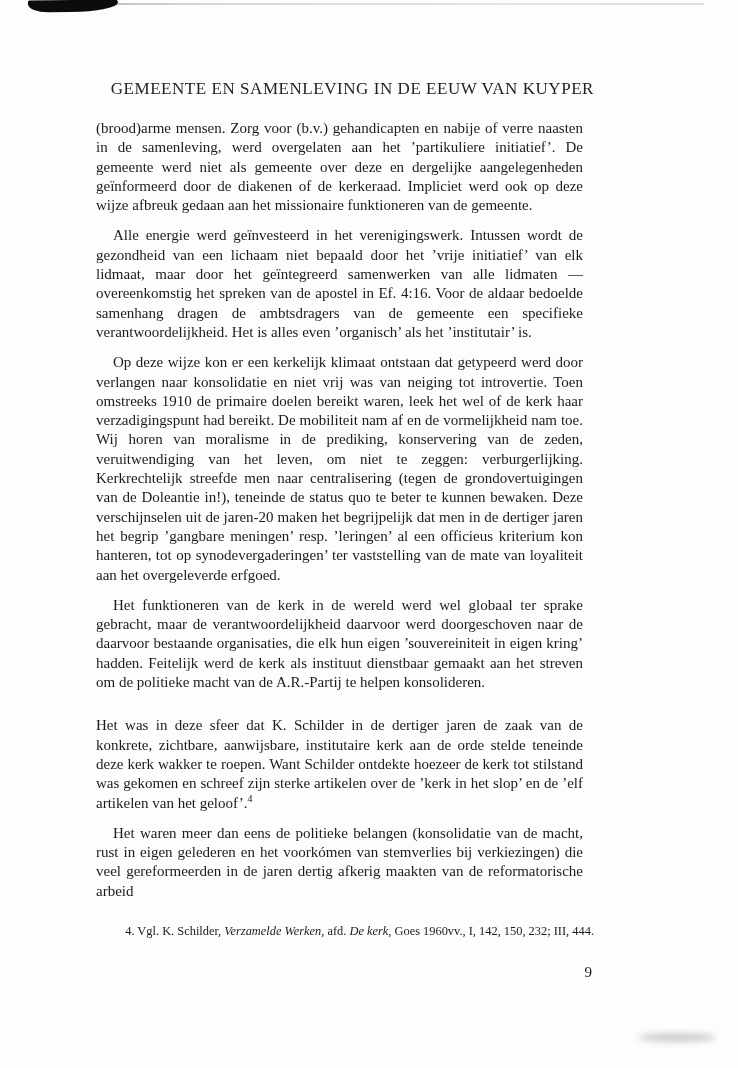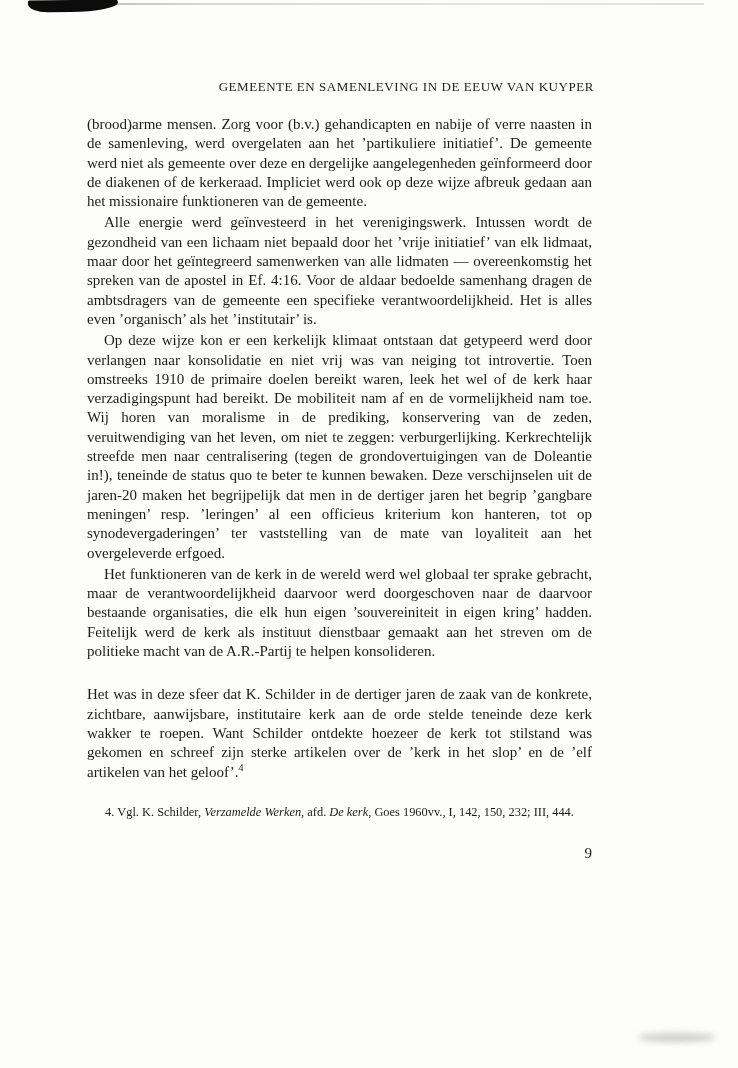--- a/index.html
+++ b/index.html
@@ -38,49 +38,49 @@
     border-radius: 50%;
     filter: blur(3px);
     opacity: .85;
   }
 
   .text-column {
     position: absolute; left: 85px; top: 79px;
     width: 509px;
   }
   .running-header {
-    font-size: 13px;
+    font-size: 17px;
     letter-spacing: 0.55px;
     text-align: right;
     color: #232323;
     margin-bottom: 20px;
     white-space: nowrap;
   }
   .body-text p {
-    margin: 2px;
+    margin: 11px;
     font-size: 15px;
     line-height: 19.3px;
     text-align: justify;
     color: #1b1b1b;
   }
   .body-text p.indent { text-indent: 17px; }
   .body-text p.gap-section { margin-top: 12px; }
   .body-text p.gap-block { margin-top: 24px; }
   .italic { font-style: italic; }
   .sup {
     vertical-align: super;
     font-size: 10px;
     line-height: 0;
   }
   .footnote {
     margin-top: 22px;
     font-size: 12.4px;
     line-height: 16px;
     color: #1b1b1b;
-    text-align: center;
+    text-align: right;
   }
   .page-number {
     margin-top: 25px;
     text-align: right;
     font-size: 15px;
     padding-right: 2px;
     color: #1b1b1b;
   }
 </style>
 </head>
@@ -103,20 +103,21 @@
       <p class="indent"><span>Alle energie werd geïnvesteerd in het verenigingswerk. Intussen wordt de gezondheid van een lichaam niet bepaald door het ’vrije initiatief’ van elk lidmaat, maar door het geïntegreerd samenwerken van alle lidmaten — overeenkomstig het spreken van de apostel in Ef. 4:16. Voor de aldaar bedoelde samenhang dragen de ambtsdragers van de gemeente een specifieke verantwoordelijkheid. Het is alles even ’organisch’ als het ’institutair’ is.</span></p>
 
 
 
       <p class="indent"><span>Op deze wijze kon er een kerkelijk klimaat ontstaan dat getypeerd werd door verlangen naar konsolidatie en niet vrij was van neiging tot introvertie. Toen omstreeks 1910 de primaire doelen bereikt waren, leek het wel of de kerk haar verzadigingspunt had bereikt. De mobiliteit nam af en de vormelijkheid nam toe. Wij horen van moralisme in de prediking, konservering van de zeden, veruitwendiging van het leven, om niet te zeggen: verburgerlijking. Kerkrechtelijk streefde men naar centralisering (tegen de grondovertuigingen van de Doleantie in!), teneinde de status quo te beter te kunnen bewaken. Deze verschijnselen uit de jaren-20 maken het begrijpelijk dat men in de dertiger jaren het begrip ’gangbare meningen’ resp. ’leringen’ al een officieus kriterium kon hanteren, tot op synodevergaderingen’ ter vaststelling van de mate van loyaliteit aan het overgeleverde erfgoed.</span></p>
 
       <p class="indent"><span>Het funktioneren van de kerk in de wereld werd wel globaal ter sprake gebracht, maar de verantwoordelijkheid daarvoor werd doorgeschoven naar de daarvoor bestaande organisaties, die elk hun eigen ’souvereiniteit in eigen kring’ hadden. Feitelijk werd de kerk als instituut dienstbaar gemaakt aan het streven om de politieke macht van de A.R.-Partij te helpen konsolideren.</span></p>
 
       <p class="gap-block"><span>Het was in deze sfeer dat K. Schilder in de dertiger jaren de zaak van de konkrete, zichtbare, aanwijsbare, institutaire kerk aan de orde stelde teneinde deze kerk wakker te roepen. Want Schilder ontdekte hoezeer de kerk tot stilstand was gekomen en schreef zijn sterke artikelen over de ’kerk in het slop’ en de ’elf artikelen van het geloof’.</span><span class="sup">4</span></p>
 
+      <p class="indent"><span>Het waren meer dan eens de politieke belangen (konsolidatie van de macht, rust in eigen gelederen en het voorkómen van stemverlies bij verkiezingen) die veel gereformeerden in de jaren dertig afkerig maakten van de reformatorische arbeid</span></p>
 
     </div>
 
     <div class="footnote"><span>4. Vgl. K. Schilder, </span><span class="italic">Verzamelde Werken</span><span>, afd. </span><span class="italic">De kerk</span><span>, Goes 1960vv., I, 142, 150, 232; III, 444.</span></div>
 
     <div class="page-number">9</div>
 
   </div>
 
 </div>

